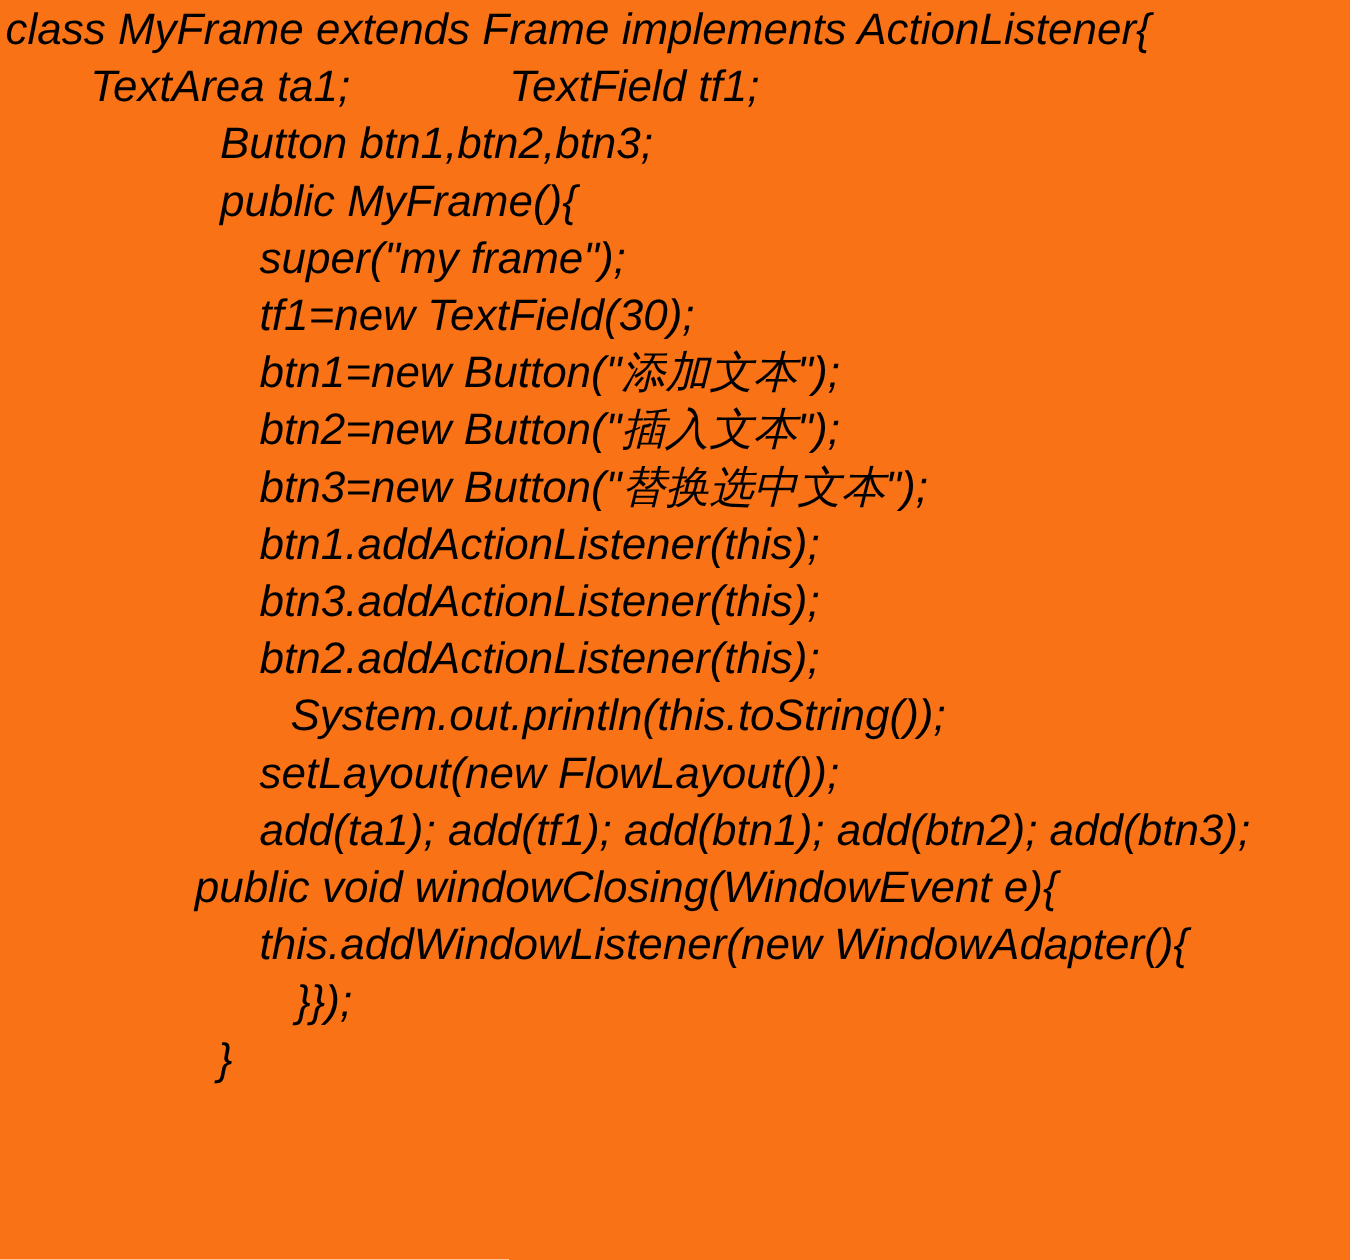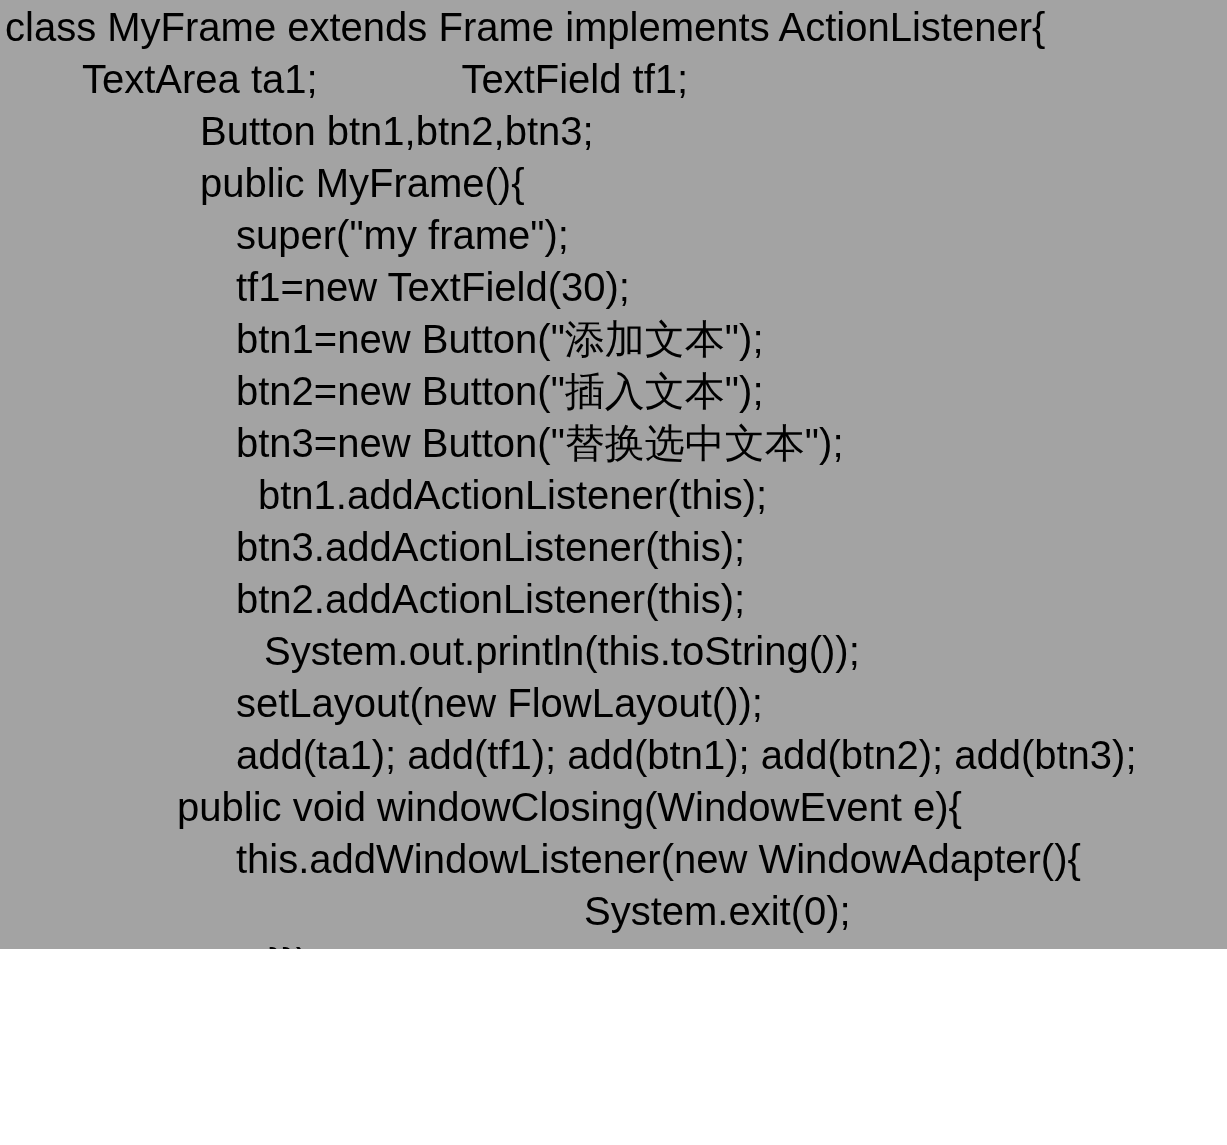--- a/index.html
+++ b/index.html
@@ -2,24 +2,25 @@
 <html><head>
 <meta charset="utf-8">
 <style>
   html, body {
     margin: 0;
     padding: 0;
     background: #ffffff;
   }
   .page {
     width: 1227px;
-    height: 949px;
-    background: #a3a3a3;
+    height: 1145px;
+    background: #f97316;
     overflow: hidden;
     box-sizing: border-box;
+    font-style: italic;
   }
   .code-lines {
     font-family: "Liberation Sans", sans-serif;
     font-size: 40px;
     line-height: 52px;
     color: #000000;
     padding-top: 1px;
   }
   .code-line {
     white-space: pre;
@@ -34,25 +35,24 @@
   <div class="code-lines">
       <div class="code-line" style="padding-left: 5px;">class MyFrame extends Frame implements ActionListener{</div>
       <div class="code-line" style="padding-left: 82px;">TextArea ta1;             TextField tf1;</div>
       <div class="code-line" style="padding-left: 200px;">Button btn1,btn2,btn3;</div>
       <div class="code-line" style="padding-left: 200px;">public MyFrame(){</div>
       <div class="code-line" style="padding-left: 236px;">super("my frame");</div>
       <div class="code-line" style="padding-left: 236px;">tf1=new TextField(30);</div>
       <div class="code-line" style="padding-left: 236px;">btn1=new Button("添加文本");</div>
       <div class="code-line" style="padding-left: 236px;">btn2=new Button("插入文本");</div>
       <div class="code-line" style="padding-left: 236px;">btn3=new Button("替换选中文本");</div>
-      <div class="code-line" style="padding-left: 236px; margin-left: 22px;">btn1.addActionListener(this);</div>
+      <div class="code-line" style="padding-left: 236px;">btn1.addActionListener(this);</div>
       <div class="code-line" style="padding-left: 236px;">btn3.addActionListener(this);</div>
       <div class="code-line" style="padding-left: 236px;">btn2.addActionListener(this);</div>
       <div class="code-line" style="padding-left: 236px; margin-left: 28px;">System.out.println(this.toString());</div>
       <div class="code-line" style="padding-left: 236px;">setLayout(new FlowLayout());</div>
       <div class="code-line" style="padding-left: 236px;">add(ta1); add(tf1); add(btn1); add(btn2); add(btn3);</div>
       <div class="code-line" style="padding-left: 177px;">public void windowClosing(WindowEvent e){</div>
       <div class="code-line" style="padding-left: 236px;">this.addWindowListener(new WindowAdapter(){</div>
-      <div class="code-line" style="padding-left: 584px;">System.exit(0);</div>
       <div class="code-line" style="padding-left: 269px;">}});</div>
       <div class="code-line" style="padding-left: 198px;">}</div>
     </div>
 </div>
 
 </body></html>

